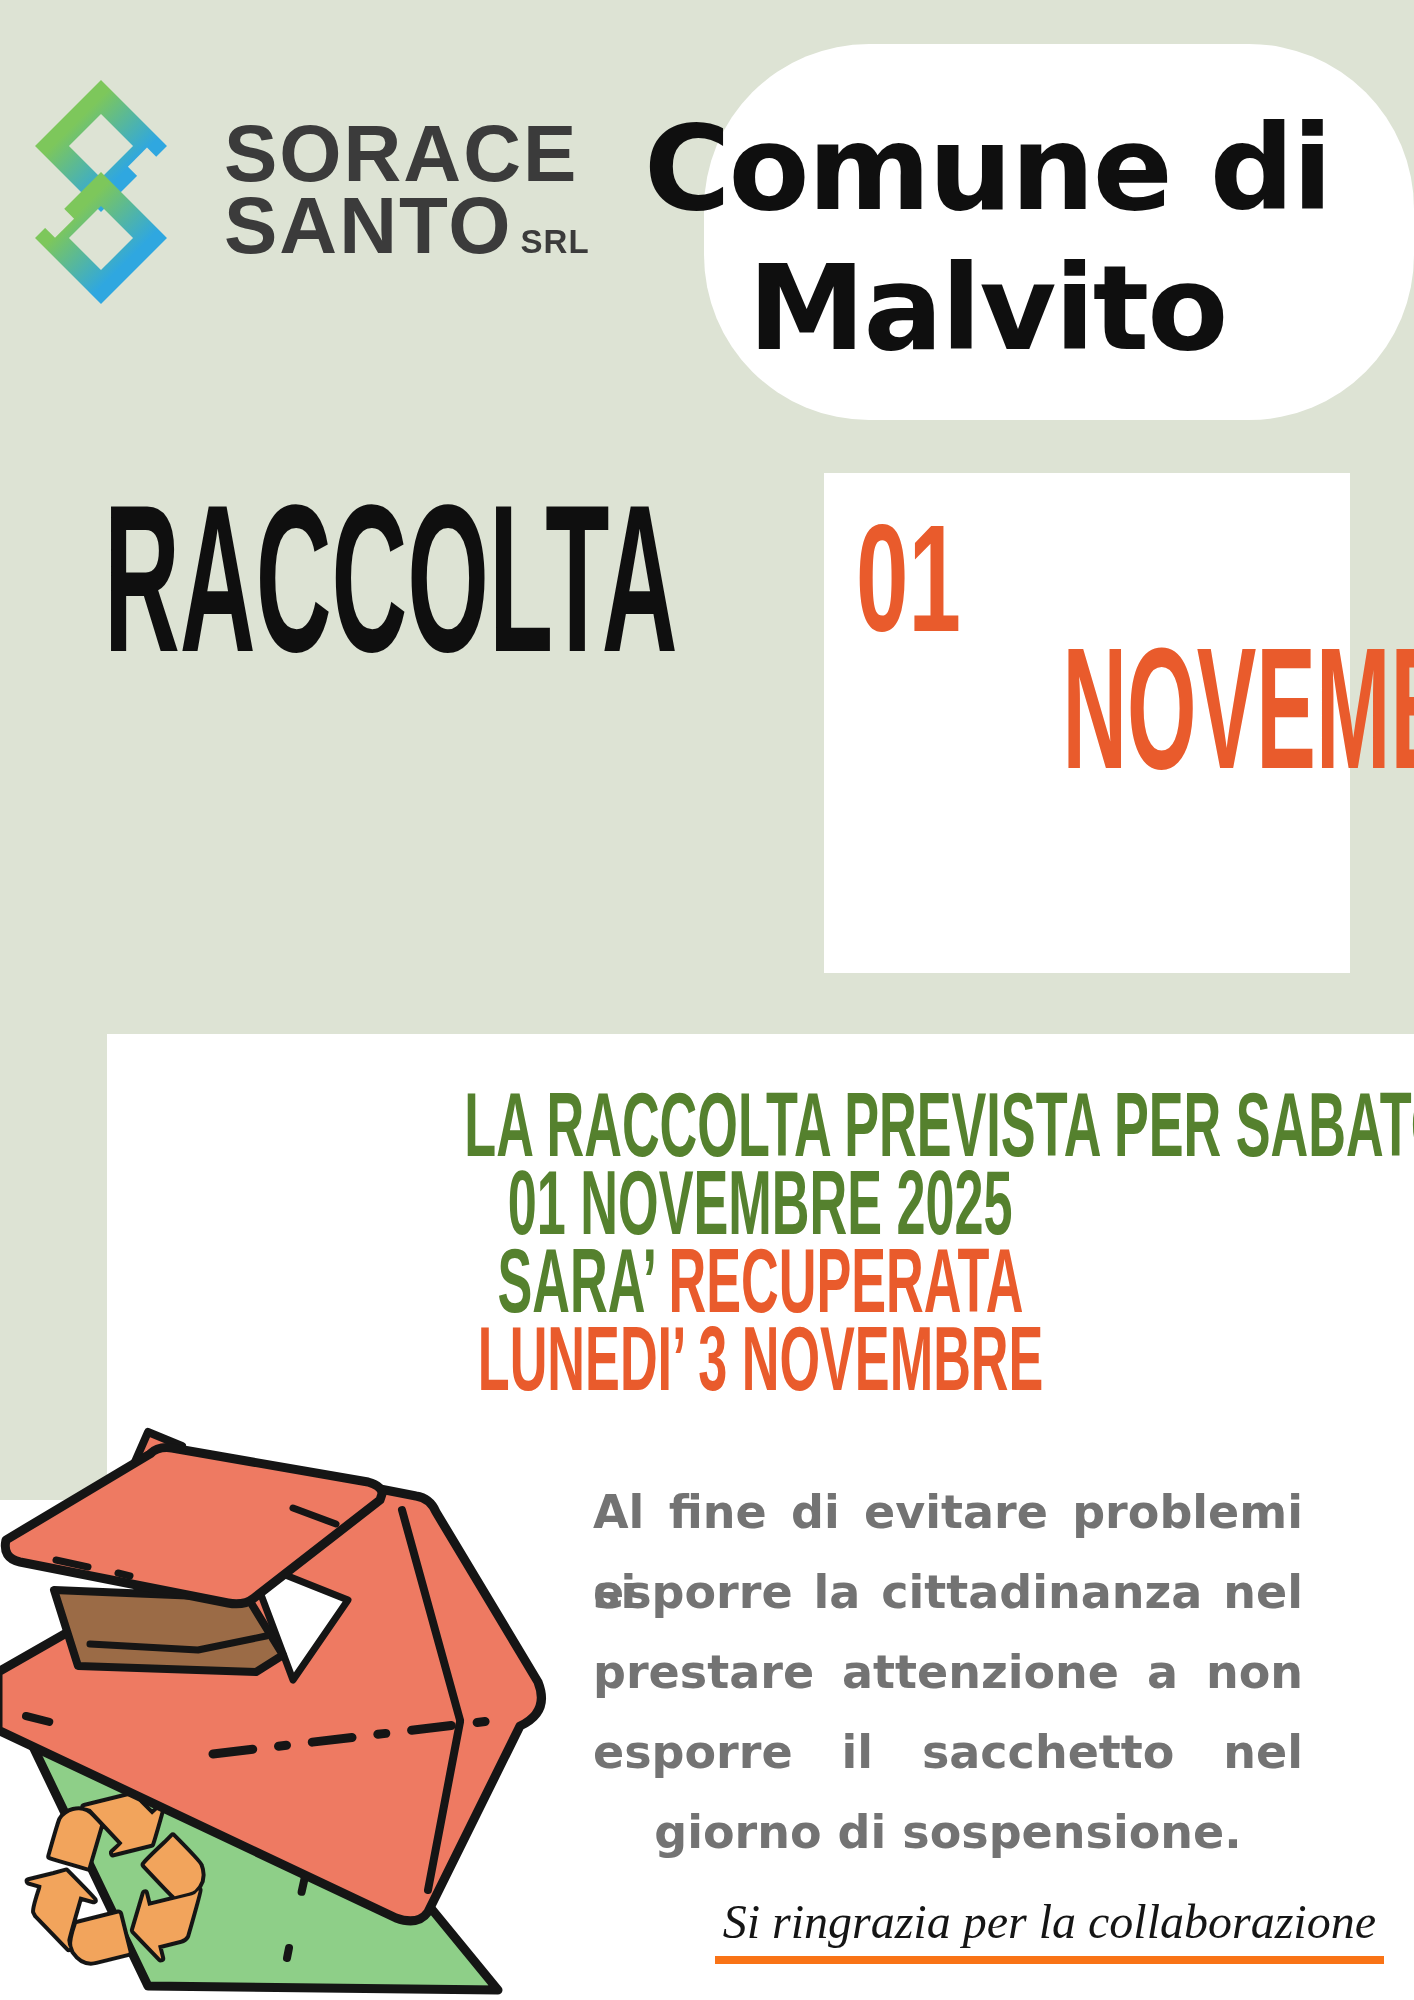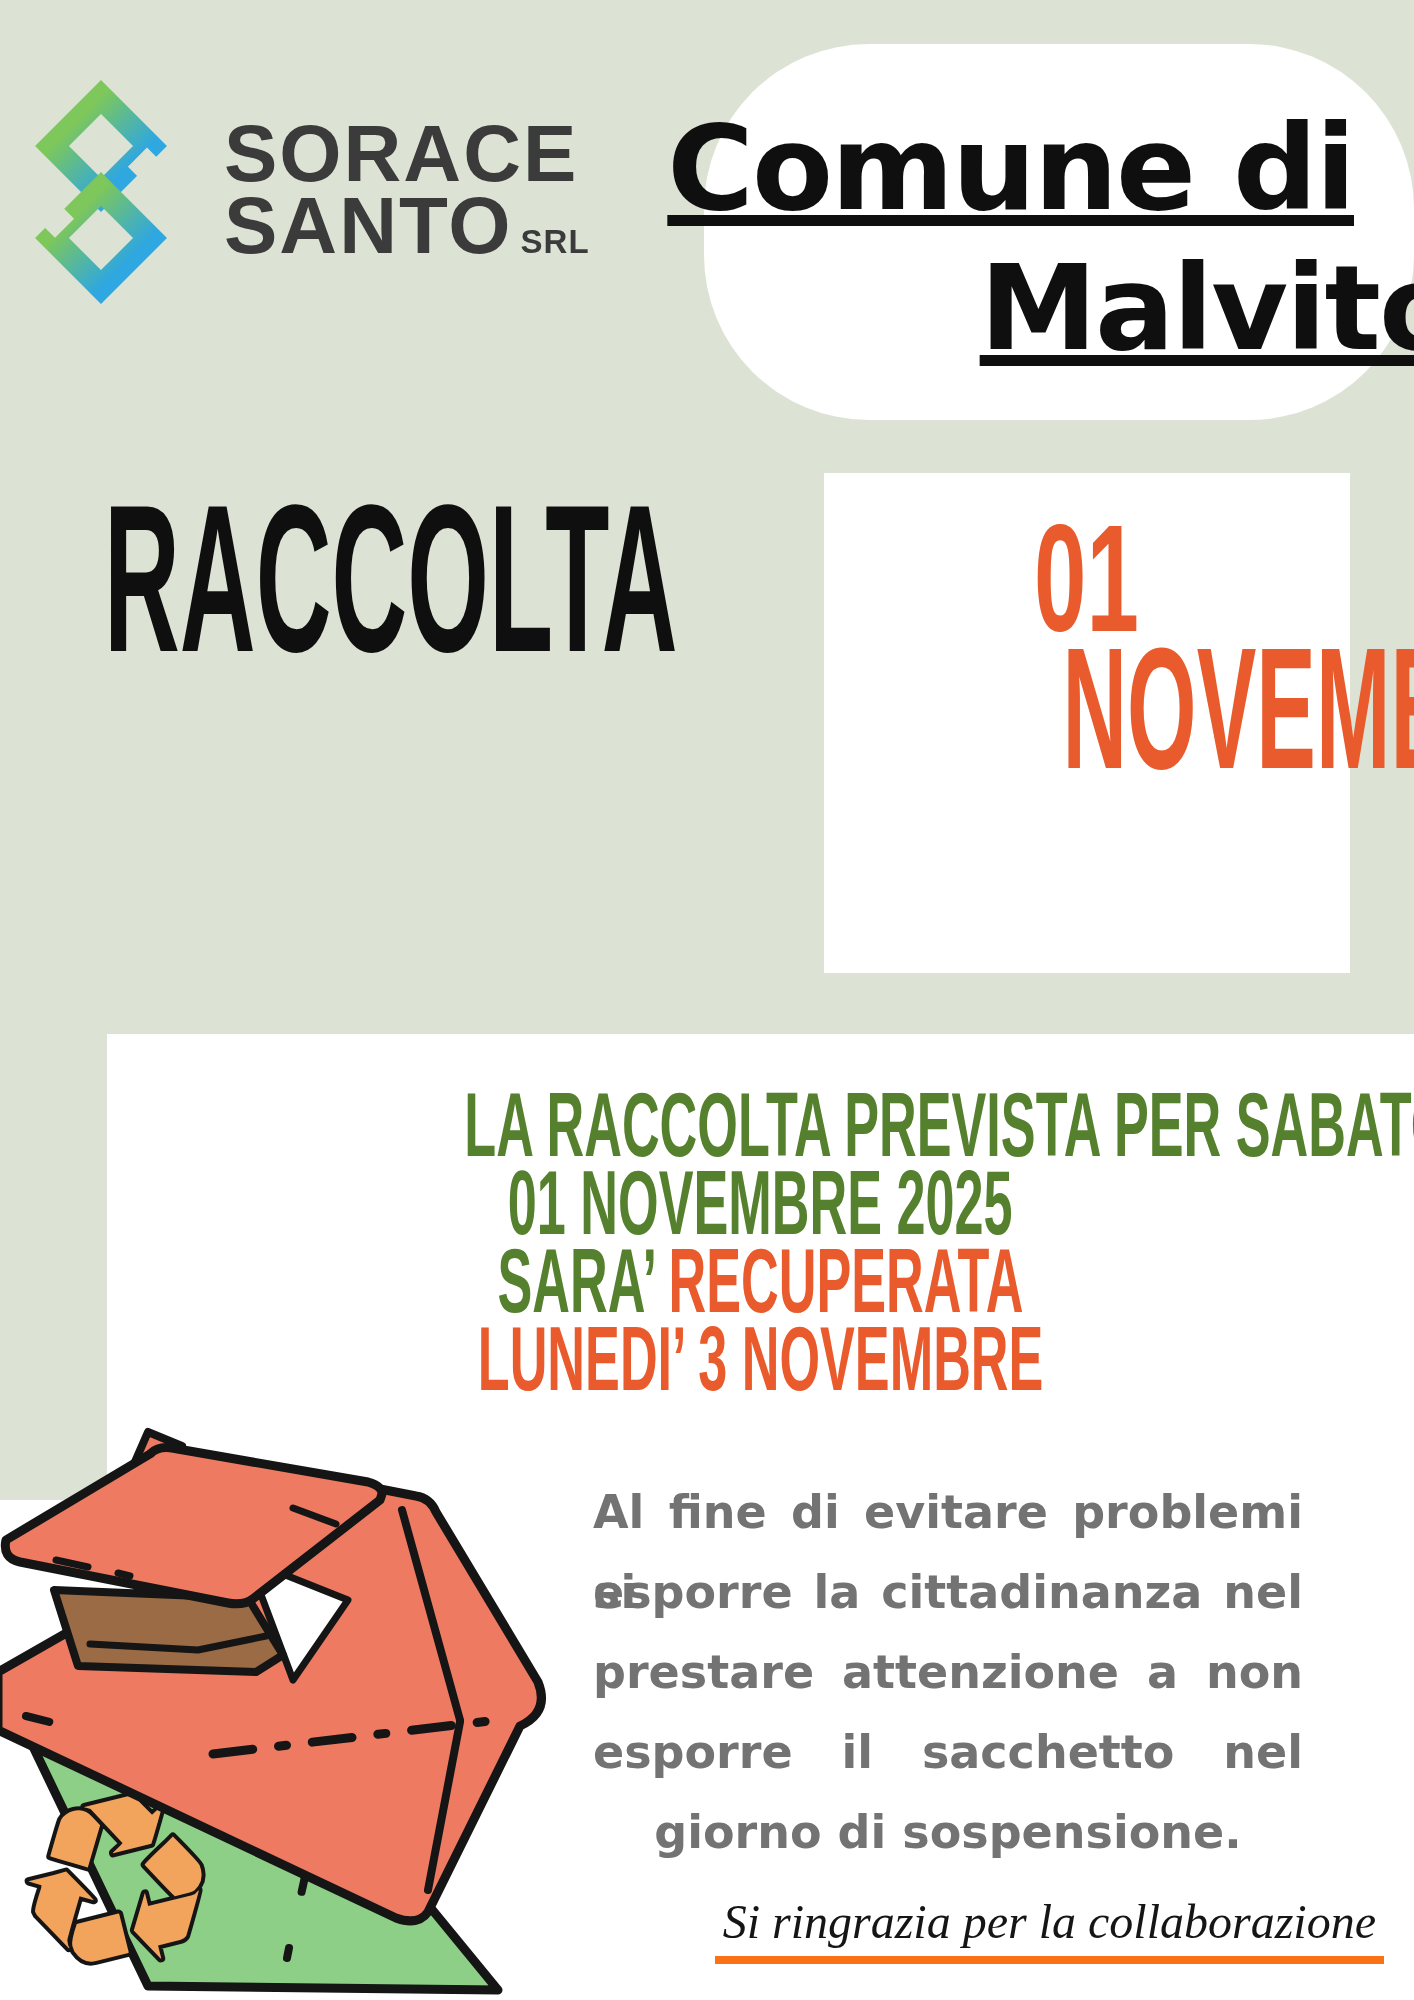--- a/index.html
+++ b/index.html
@@ -17,35 +17,35 @@
   .logo-text{position:absolute; left:224px; top:118px; color:#3b3b3b; font-weight:bold; letter-spacing:2px; line-height:72px; font-size:80px;}
   .logo-text .srl{font-size:33px; letter-spacing:1px; margin-left:8px;}
 
   
   .pill{
     position:absolute; left:704px; top:44px; width:710px; height:376px;
     background:#ffffff; border-radius:165px;
     font-family:"DejaVu Sans", sans-serif; font-weight:bold; color:#0f0f0f;
     padding-top:54px; box-sizing:border-box;
   }
-  .pill-l1,.pill-l2{font-size:118px; line-height:140px; text-align:right; letter-spacing:-2px;text-decoration:underline;}
+  .pill-l1,.pill-l2{font-size:118px; line-height:140px; text-align:left; letter-spacing:-2px;}
   .pill-l1{transform:translateX(-60px);}
   .pill-l2{transform:translateX(44px);}
 
   
   .title{position:absolute; left:104px; top:488px; margin:0; color:#0f0f0f; font-size:210px; font-weight:bold;}
   .t-line{line-height:181px; white-space:nowrap;}
   .t-line span{display:inline-block; transform:scaleX(0.5); transform-origin:left center;}
 
   
   .date-box{position:absolute; left:824px; top:473px; width:526px; height:500px; background:#ffffff; box-sizing:border-box;}
   .date-box .cond{display:inline-block; white-space:nowrap;}
   .weekday{font-size:108px; line-height:108px; margin:22px 0 0 30px; color:#55812e; font-weight:bold;}
   .weekday .cond{transform:scaleX(0.62); transform-origin:left center;}
-  .day{font-size:152px; line-height:120px; margin-top:45px; text-align:center; color:#e95b2c; font-weight:bold;}
+  .day{font-size:152px; line-height:120px; margin-top:45px; text-align:left; color:#e95b2c; font-weight:bold;}
   .day .cond{transform:scaleX(0.62); transform-origin:center;}
   .month{font-size:172px; line-height:140px; text-align:center; color:#e95b2c; font-weight:bold;}
   .month .cond{transform:scaleX(0.52); transform-origin:center;}
 
   
   .announcement{position:absolute; left:107px; right:0; top:1086px; text-align:center; font-weight:bold; font-size:90px;}
   .a-line{line-height:78px; white-space:nowrap;}
   .a-line .cond{display:inline-block; transform:scaleX(0.58); transform-origin:center;}
   .green{color:#55812e;}
   .orange{color:#e95b2c;}

